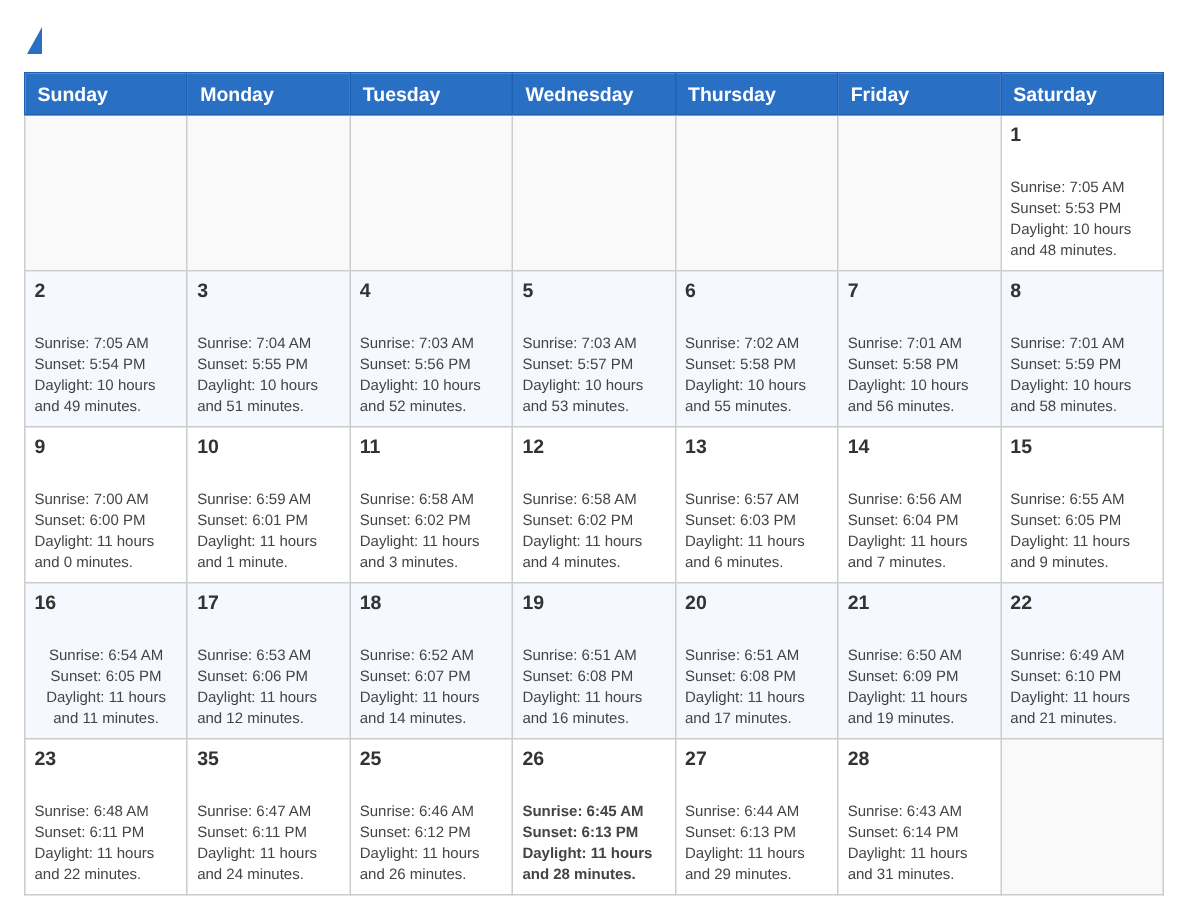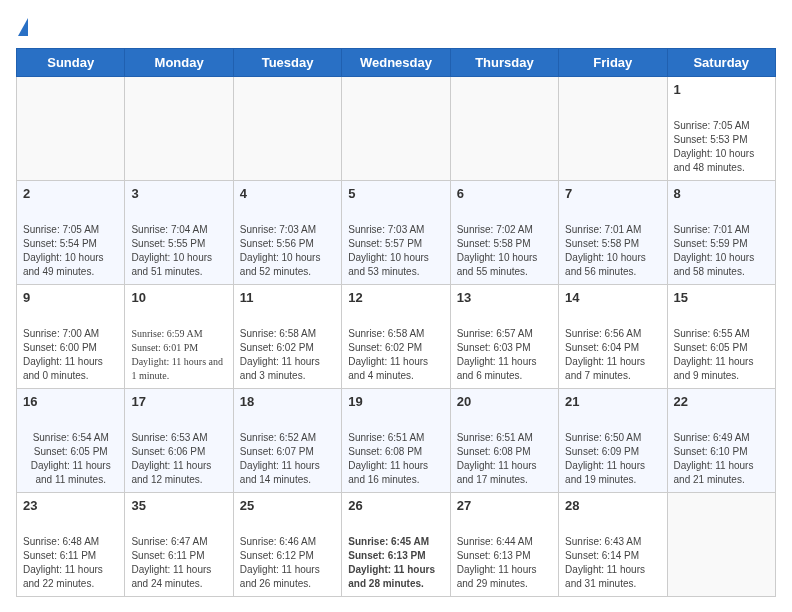--- a/index.html
+++ b/index.html
@@ -58,21 +58,21 @@
       width: 100%;
       border-collapse: collapse;
       border: 1px solid #ccc;
     }
     .calendar th {
       background-color: #2970c5;
       color: #fff;
       font-size: 13px;
       font-weight: bold;
       padding: 6px 8px;
-      text-align: center;
+      text-align: left;
       border: 1px solid #2060b0;
     }
     .calendar td {
       width: calc(100% / 7);
       vertical-align: top;
       border: 1px solid #ccc;
       padding: 5px 6px;
       font-size: 10.5px;
       color: #333;
       height: 90px;
@@ -192,21 +192,21 @@
       </tr>
       <tr>
         <td>
           <span class="day-num">9</span>
           <div class="day-info" style="white-space: pre-line;">Sunrise: 7:00 AM
 Sunset: 6:00 PM
 Daylight: 11 hours and 0 minutes.</div>
         </td>
         <td>
           <span class="day-num">10</span>
-          <div class="day-info" style="white-space: pre-line; font-family: Liberation Serif, serif;">Sunrise: 6:59 AM
+          <div class="day-info" style="white-space: pre-line;">Sunrise: 6:59 AM
 Sunset: 6:01 PM
 Daylight: 11 hours and 1 minute.</div>
         </td>
         <td>
           <span class="day-num">11</span>
           <div class="day-info" style="white-space: pre-line;">Sunrise: 6:58 AM
 Sunset: 6:02 PM
 Daylight: 11 hours and 3 minutes.</div>
         </td>
         <td>

